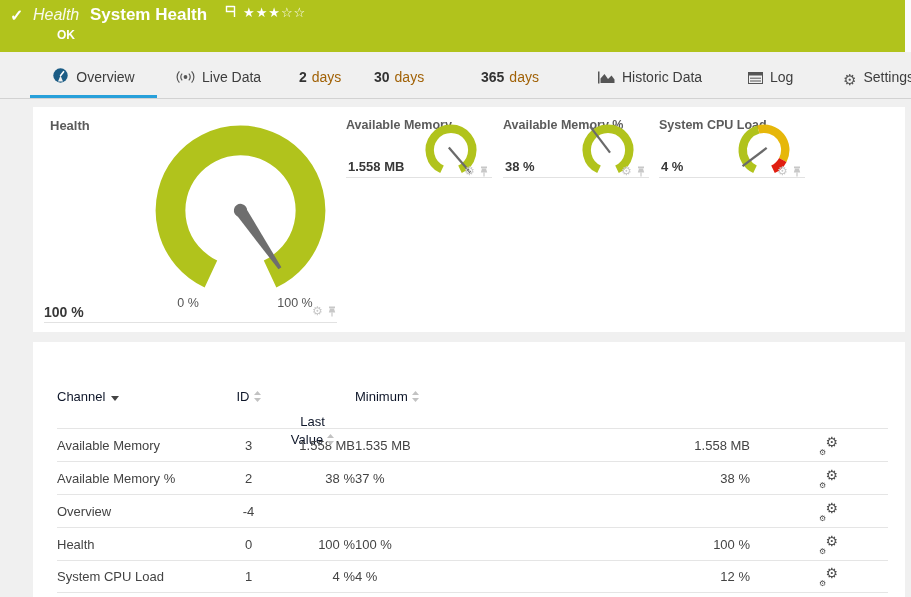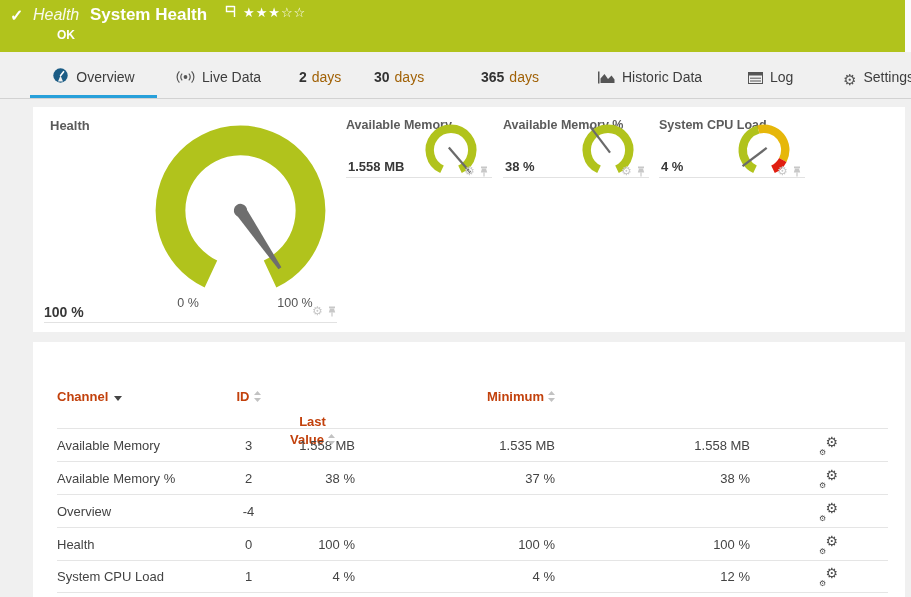--- a/index.html
+++ b/index.html
@@ -36,27 +36,27 @@
   
   .tile-label { position:absolute; font-size:13px; font-weight:bold; color:#5b5b5b; }
   .tile-value { position:absolute; font-size:13px; font-weight:bold; color:#383838; }
   .tile-border { position:absolute; height:1px; background:#e2e2e2; }
   .scale-label { position:absolute; width:56px; text-align:center; font-size:12.5px; color:#555; }
   .corner-icons { position:absolute; display:flex; align-items:center; gap:4px; color:#c8c8c8; }
   .corner-icons .gear-glyph { font-size:12px; color:#c8c8c8; }
 
   
   .chan-table { position:absolute; left:24px; top:38px; width:831px; font-size:13px; color:#444; }
-  .t-head { display:flex; align-items:flex-start; height:48px; padding-top:9px; font-weight:bold; color:#c2410c; }
+  .t-head { display:flex; align-items:flex-start; height:48px; padding-top:9px; font-weight:normal; color:#0f172a; }
   .t-row  { display:flex; align-items:center; height:33px; border-top:1px solid #e5e5e5; cursor:pointer; }
   .t-row:last-child { border-bottom:1px solid #e5e5e5; }
   .c-channel { width:170px; text-align:left; }
   .c-id      { width:43px;  text-align:center; }
   .c-last    { width:85px;  text-align:right; }
-  .c-min     { width:200px; text-align:right; }
+  .c-min     { width:200px; }
   .c-max     { width:195px; text-align:right; }
   .c-act     { flex:1; display:flex; justify-content:flex-end; padding-right:50px; }
   .t-head .c-last { display:flex; justify-content:center; }
   .t-head .c-last .wrapbox { width:52px; text-align:center; line-height:1.35;margin-top:24px; }
   .sorticons { display:inline-block; margin-left:4px; position:relative; top:1px; }
   .dd-caret { display:inline-block; width:0; height:0; border-left:4px solid transparent;
               border-right:4px solid transparent; border-top:5px solid #444; margin-left:6px; }
   .gears { position:relative; width:20px; height:17px; color:#4e4e4e; }
   .gears .g-big   { position:absolute; right:0; top:-3px; font-size:14px; }
   .gears .g-small { position:absolute; left:1px; bottom:-3px; font-size:8px; }

